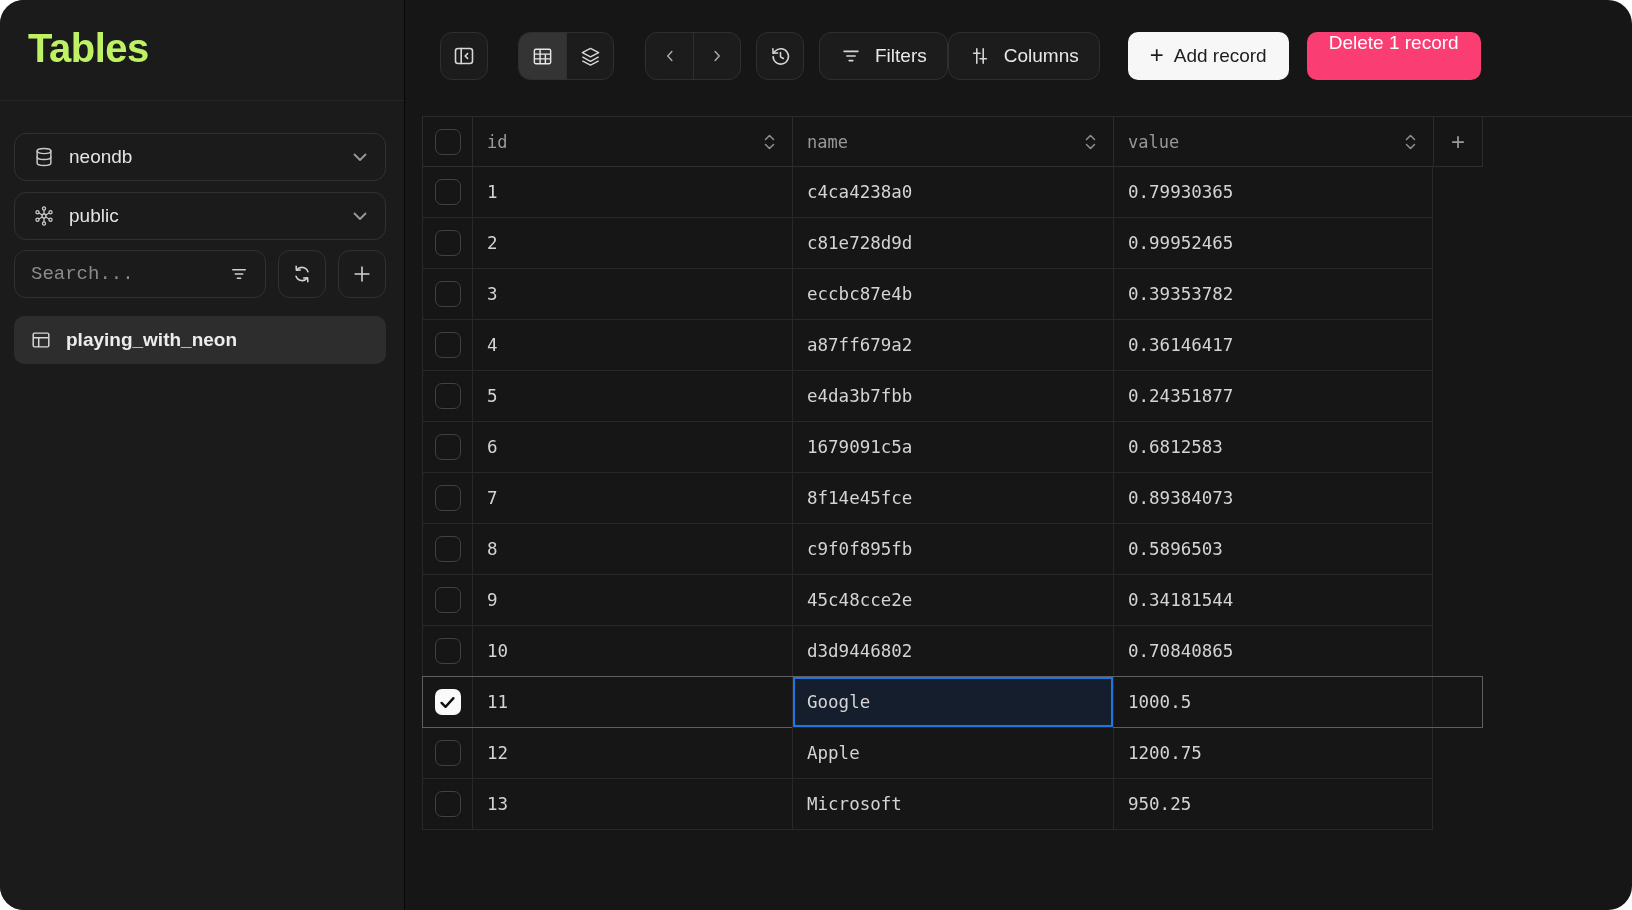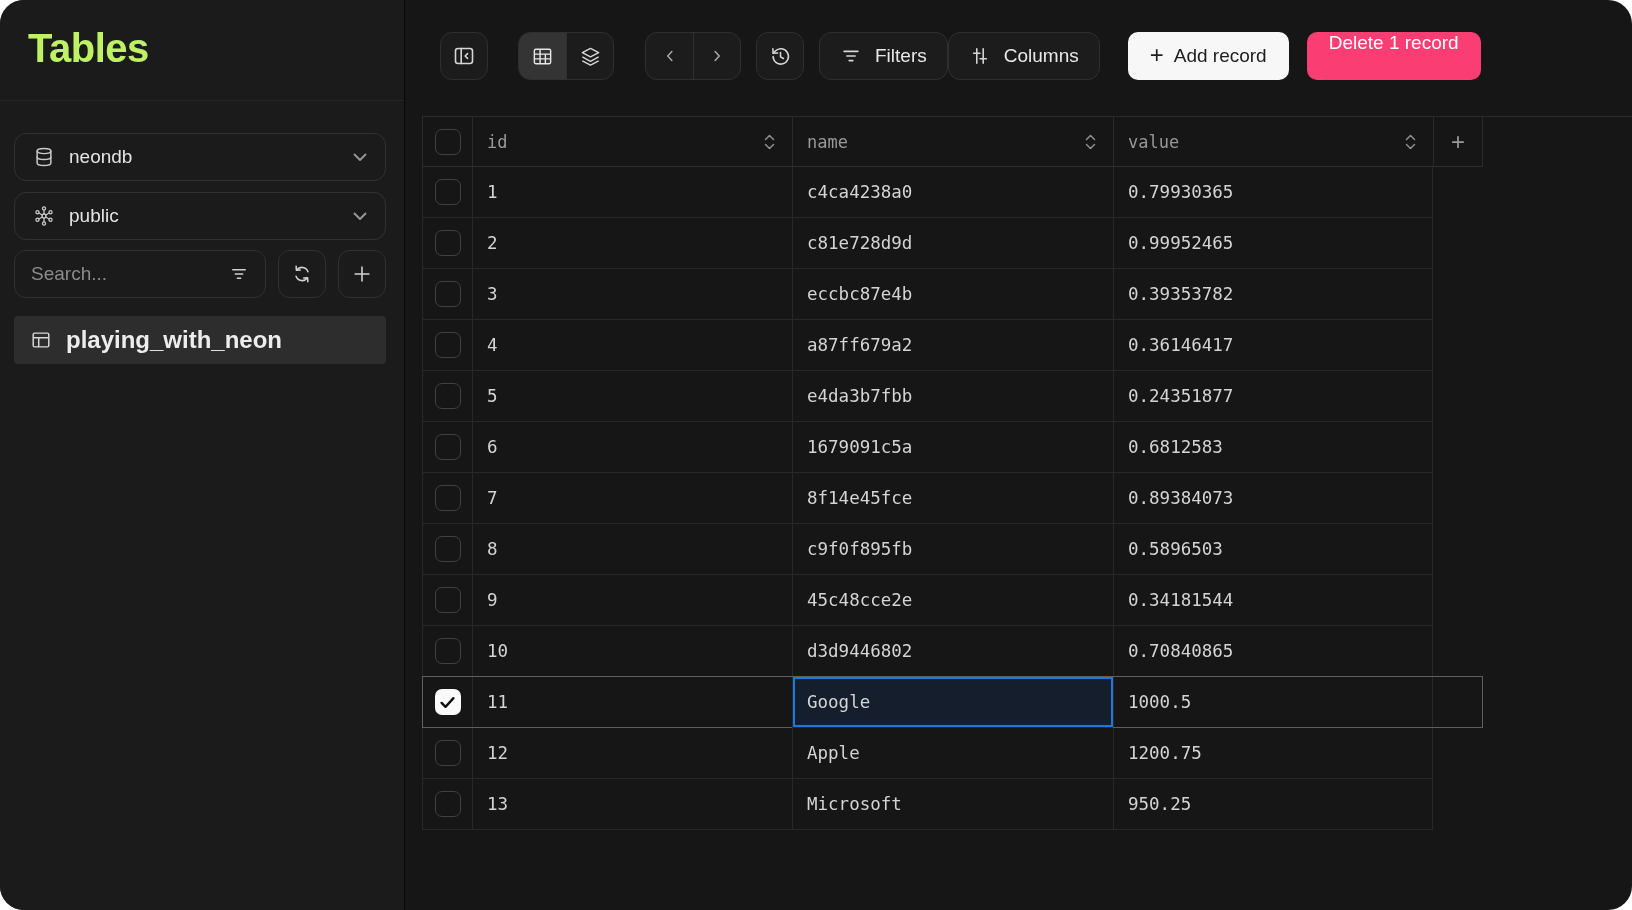--- a/index.html
+++ b/index.html
@@ -28,34 +28,34 @@
   .side-select .chev{ margin-left:auto; display:flex; }
   .select-db{ top:133px; }
   .select-schema{ top:192px; }
   .search-row{ position:absolute; left:14px; top:250px; width:372px; height:48px; }
   .search-box{
     position:absolute; left:0; top:0; width:252px; height:48px; border:1px solid #313131;
     border-radius:12px; display:flex; align-items:center; padding:0 16px;
   }
   .search-box input{
     flex:1; background:transparent; border:none; outline:none; color:#e4e4e4;
-    font-size:19px; font-family:Liberation Sans, sans-serif; min-width:0;
+    font-size:19px; font-family:Liberation Mono, monospace; min-width:0;
   }
   .search-box input::placeholder{ color:#8b8b8b; }
   .sq-btn{
     position:absolute; top:0; width:48px; height:48px; border:1px solid #313131;
     border-radius:12px; display:flex; align-items:center; justify-content:center;
     background:transparent; cursor:pointer; color:#d4d4d4;
   }
   .btn-refresh{ left:264px; }
   .btn-add-table{ left:324px; }
   .table-item{
     position:absolute; left:14px; top:316px; width:372px; height:48px; background:#2d2d2d;
-    border-radius:4px; display:flex; align-items:center; padding:0 16px; gap:14px;
-    color:#ededed; font-size:24px; font-weight:700; cursor:pointer;
+    border-radius:10px; display:flex; align-items:center; padding:0 16px; gap:14px;
+    color:#ededed; font-size:19px; font-weight:700; cursor:pointer;
   }
   
   .main{ position:absolute; left:405px; top:0; right:0; bottom:0; }
   .toolbar{ position:absolute; left:0; top:32px; height:48px; display:flex; align-items:center; }
   .tb{
     height:48px; border:1px solid #2f2f2f; background:#1c1c1c; border-radius:12px;
     display:flex; align-items:center; justify-content:center; color:#d6d6d6; cursor:pointer;
   }
   .tb-icon{ width:48px; }
   .seg{ padding:0; overflow:hidden; }

